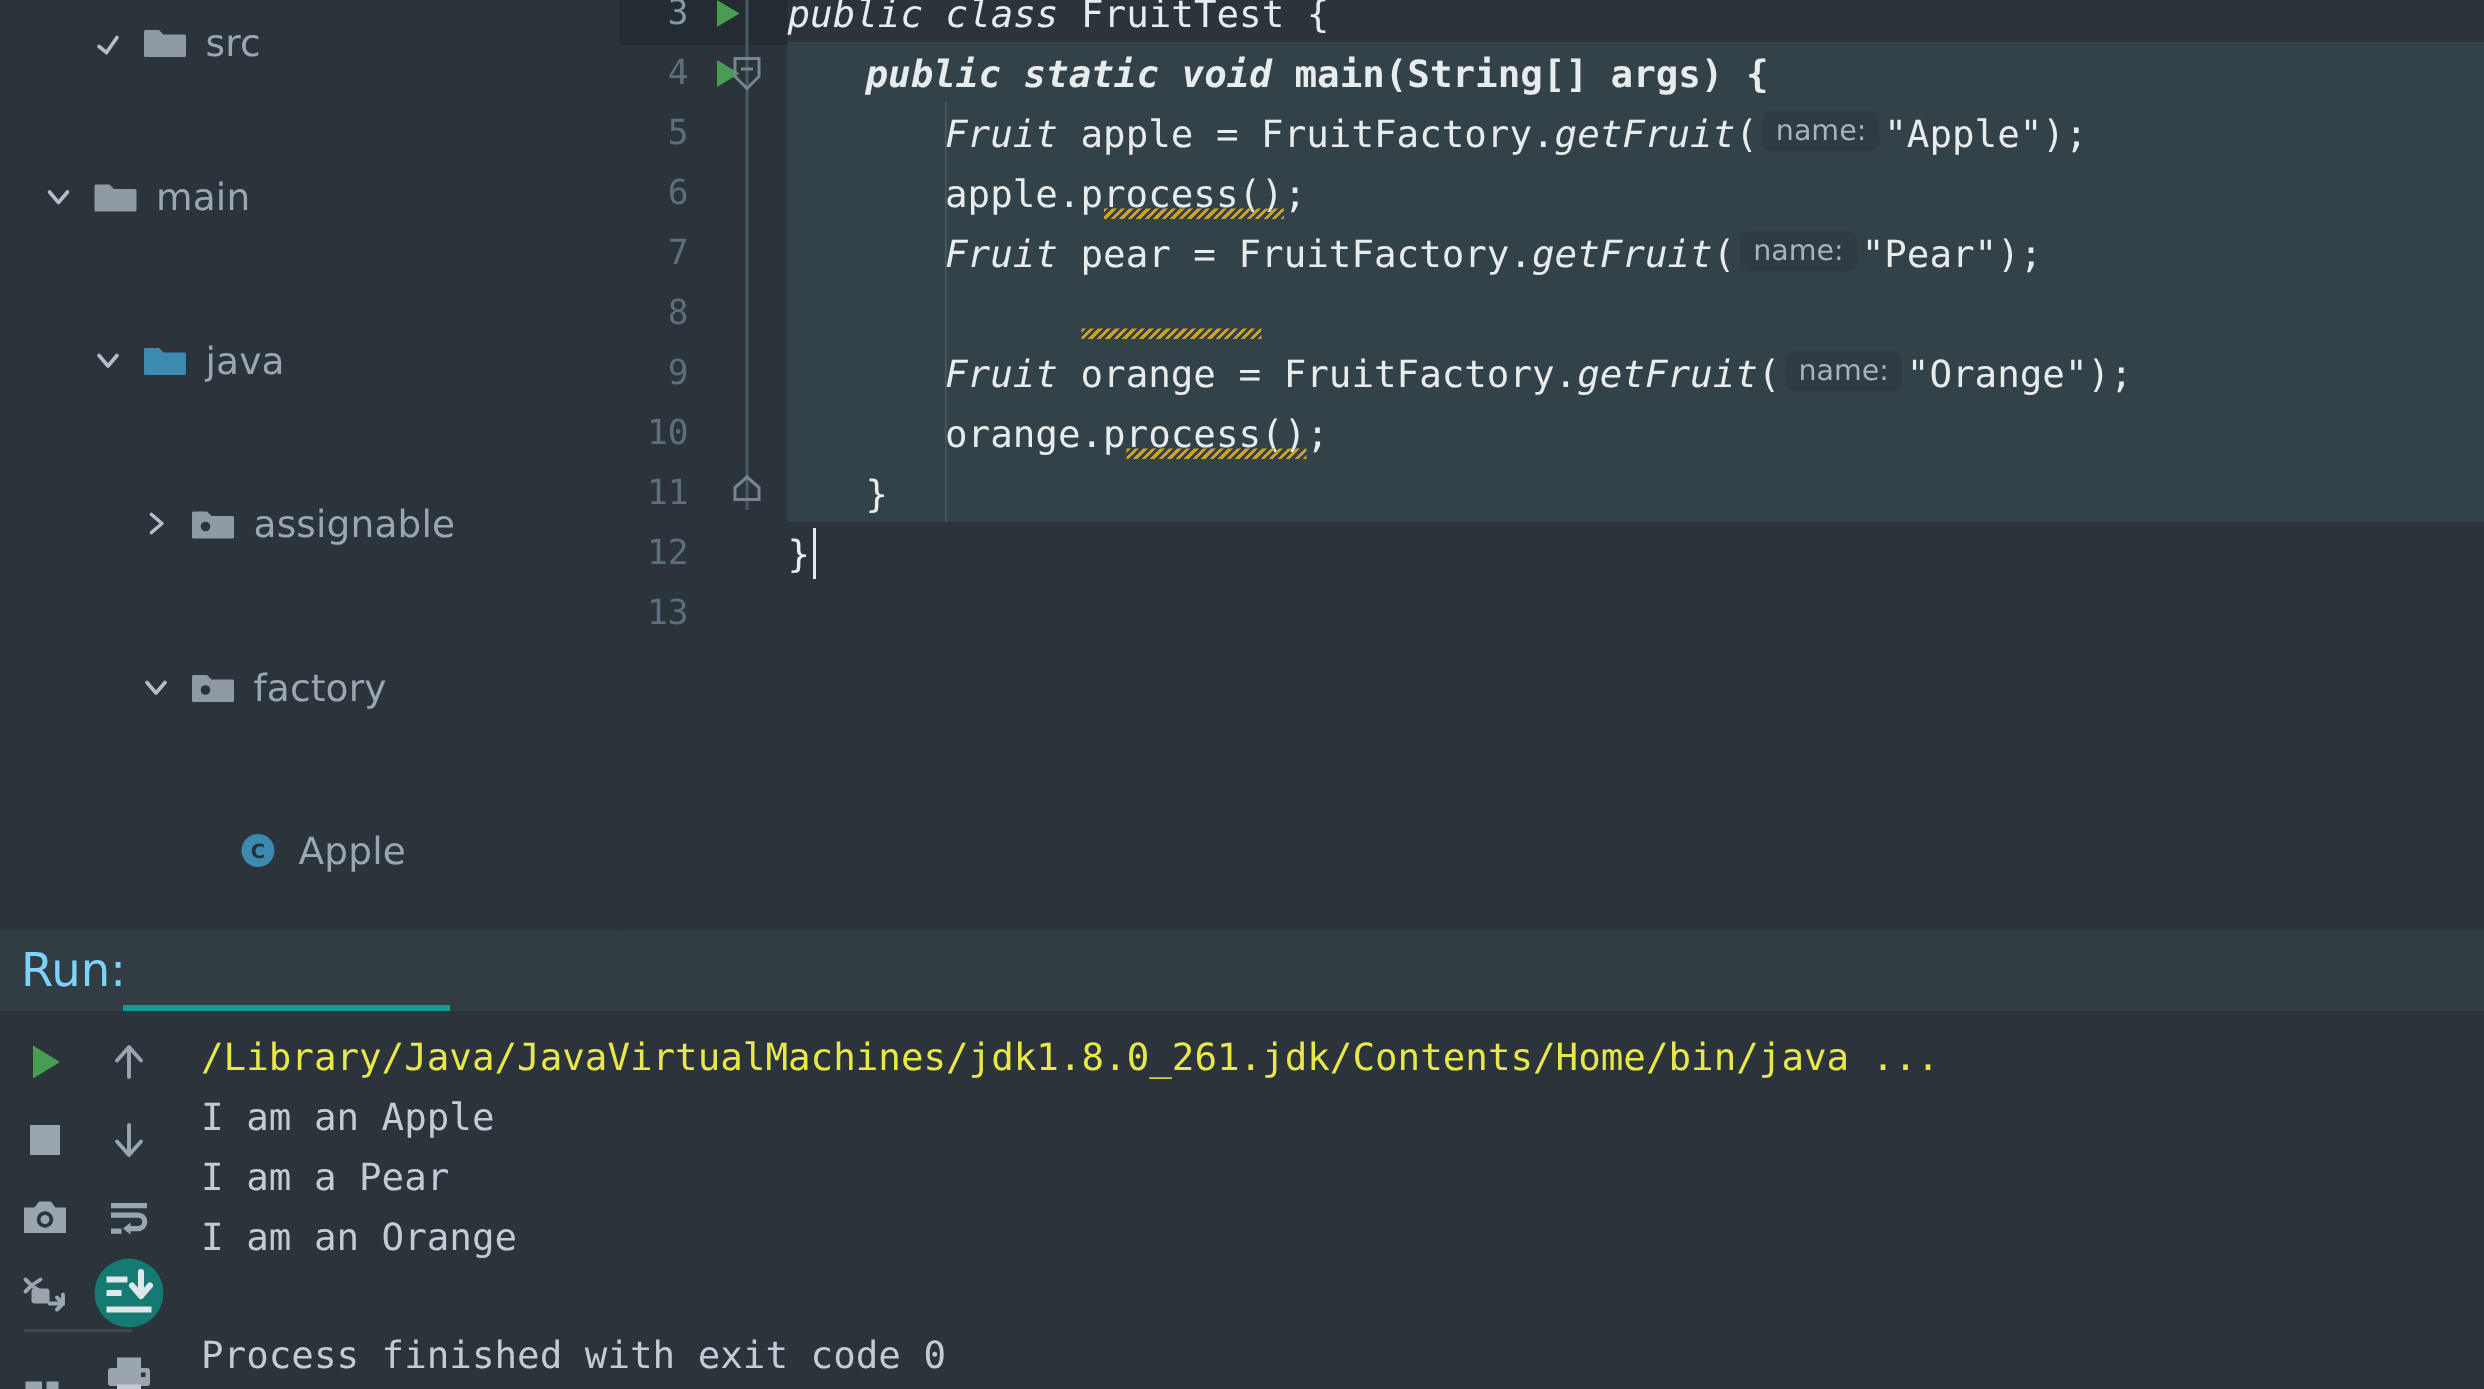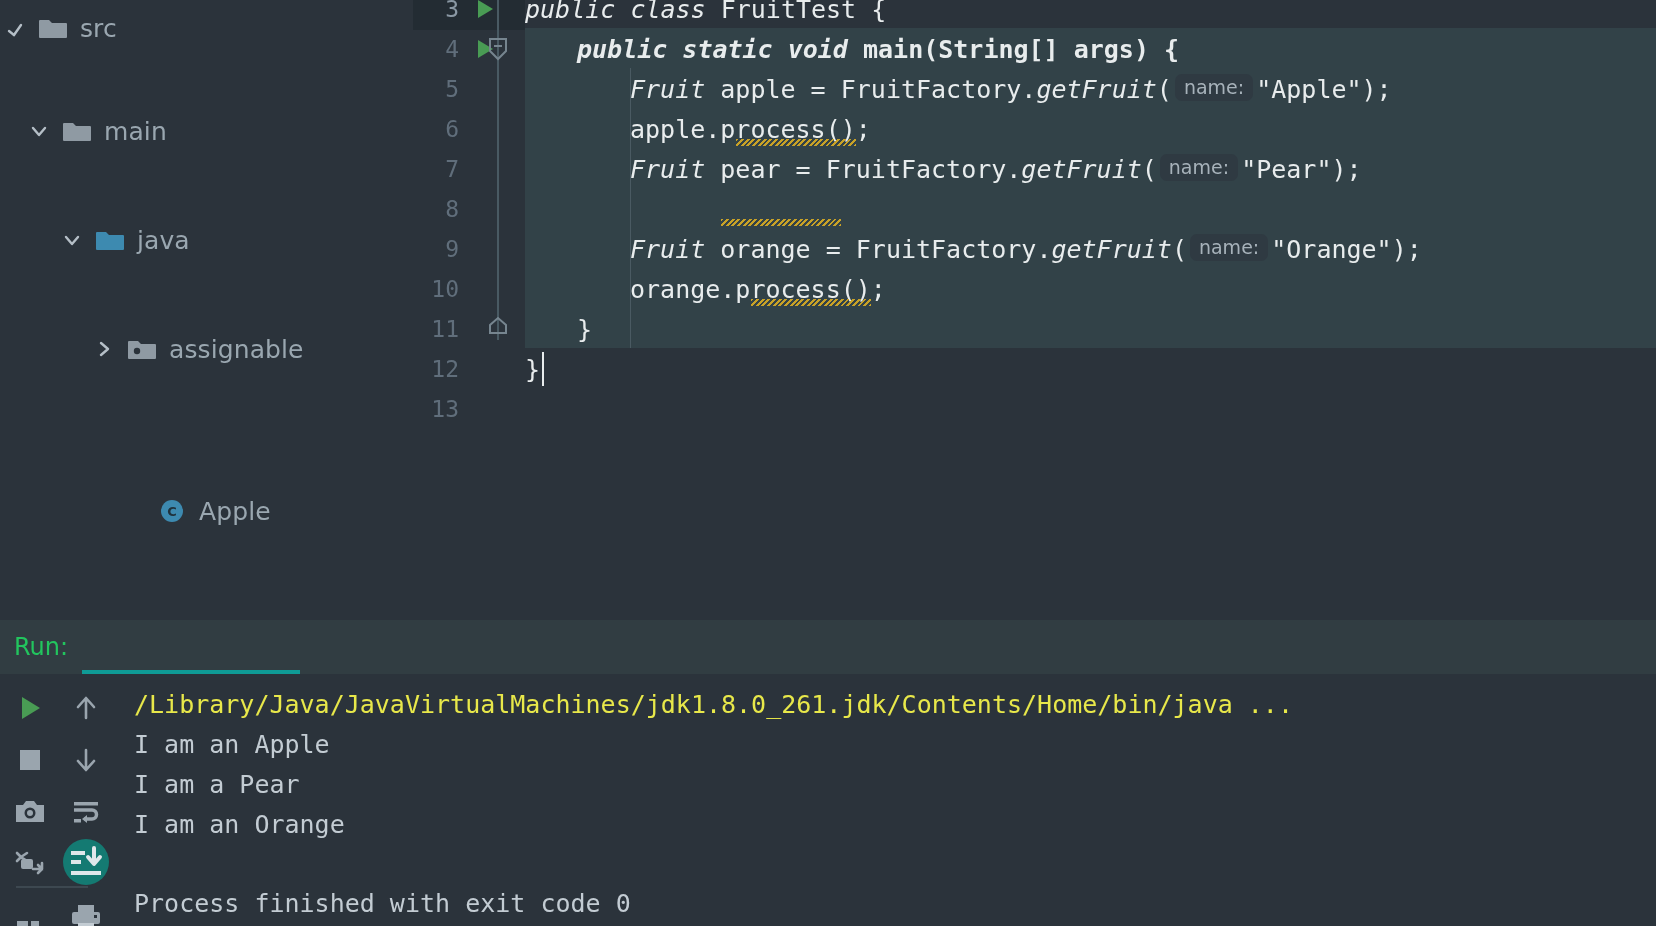--- a/index.html
+++ b/index.html
@@ -112,21 +112,21 @@
     position: absolute; left: 0; top: 620px; width: 1656px; height: 306px;
     background: #2b333b;
   }
   .run-header {
     position: absolute; left: 0; top: 0; width: 1656px; height: 54px;
     background: #313d42;
   }
   .run-label {
     position: absolute; left: 14px; top: 0; height: 54px;
     display: flex; align-items: center;
-    font-size: 24px; color: #22c55e;
+    font-size: 31px; color: #7dd3fc;
   }
   .run-tab {
     position: absolute; left: 82px; top: 0; width: 218px; height: 54px;
     background: #29323a; display: flex; align-items: center;
   }
   .run-tab-underline {
     position: absolute; left: 82px; top: 50px; width: 218px; height: 4px;
     background: #0f9b96;
   }
   .run-tab-icon { margin-left: 22px; }
@@ -165,21 +165,21 @@
 </style>
 </head>
 <body>
 
 <div class="app">
 
   <div class="top-area">
 
     <div class="project-tree">
 
-      <div class="tree-row" style="top:0;padding-left:0px;">
+      <div class="tree-row" style="top:0;padding-left:12px;margin-left:45px;">
         <span class="twisty">
           <svg width="20" height="20" viewBox="0 0 20 20">
               <path d="M4 13 L9 17" stroke="#b5bfc7" stroke-width="2.4" fill="none" stroke-linecap="round"></path>
               <path d="M9 17 L16 7" stroke="#b5bfc7" stroke-width="2.4" fill="none" stroke-linecap="round"></path>
             </svg>
         </span>
         <span class="node-icon" style="margin-left:6px;">
           <svg width="30" height="24" viewBox="0 0 30 24">
               <path d="M1 4 h10 l3 3 h14 a1 1 0 0 1 1 1 v13 a1 1 0 0 1 -1 1 h-26 a1 1 0 0 1 -1 -1 v-16 a1 1 0 0 1 1 -1z" fill="#8f9aa3"></path>
             </svg>
@@ -223,20 +223,34 @@
         </span>
         <span class="node-icon" style="margin-left:6px;">
           <svg width="30" height="24" viewBox="0 0 30 24">
               <path d="M1 4 h10 l3 3 h14 a1 1 0 0 1 1 1 v13 a1 1 0 0 1 -1 1 h-26 a1 1 0 0 1 -1 -1 v-16 a1 1 0 0 1 1 -1z" fill="#8f9aa3"></path>
               <circle cx="10" cy="14" r="3.2" fill="#2b333b"></circle>
             </svg>
         </span>
         <span class="node-label">assignable</span>
       </div>
 
+      <div class="tree-row" style="top:206px;padding-left:89px;">
+        <span class="twisty">
+          <svg width="22" height="22" viewBox="0 0 22 22">
+              <path d="M5 8 L11 15 L17 8" stroke="#b5bfc7" stroke-width="2.4" fill="none" stroke-linecap="round" stroke-linejoin="round"></path>
+            </svg>
+        </span>
+        <span class="node-icon" style="margin-left:6px;">
+          <svg width="30" height="24" viewBox="0 0 30 24">
+              <path d="M1 4 h10 l3 3 h14 a1 1 0 0 1 1 1 v13 a1 1 0 0 1 -1 1 h-26 a1 1 0 0 1 -1 -1 v-16 a1 1 0 0 1 1 -1z" fill="#8f9aa3"></path>
+              <circle cx="10" cy="14" r="3.2" fill="#2b333b"></circle>
+            </svg>
+        </span>
+        <span class="node-label">factory</span>
+      </div>
 
       <div class="tree-row" style="top:259px;padding-left:155px;">
         <span class="node-icon">
           <svg width="28" height="28" viewBox="0 0 28 28">
               <circle cx="14" cy="14" r="11" fill="#3d8ab0"></circle>
               <text x="14" y="19" font-family="DejaVu Sans, sans-serif" font-size="13" font-weight="bold" fill="#20323c" text-anchor="middle">C</text>
             </svg>
         </span>
         <span class="node-label">Apple</span>
       </div>

